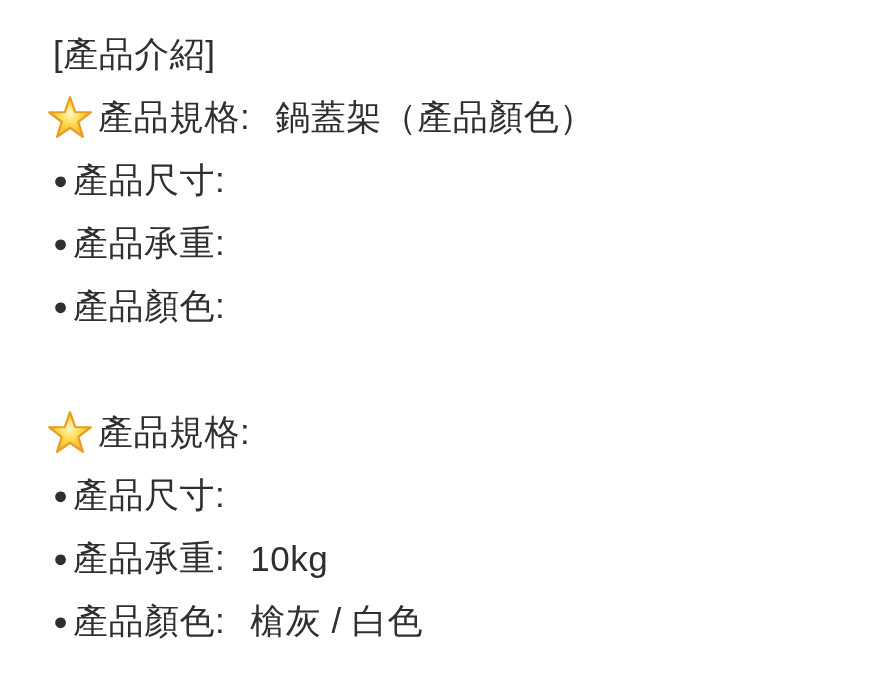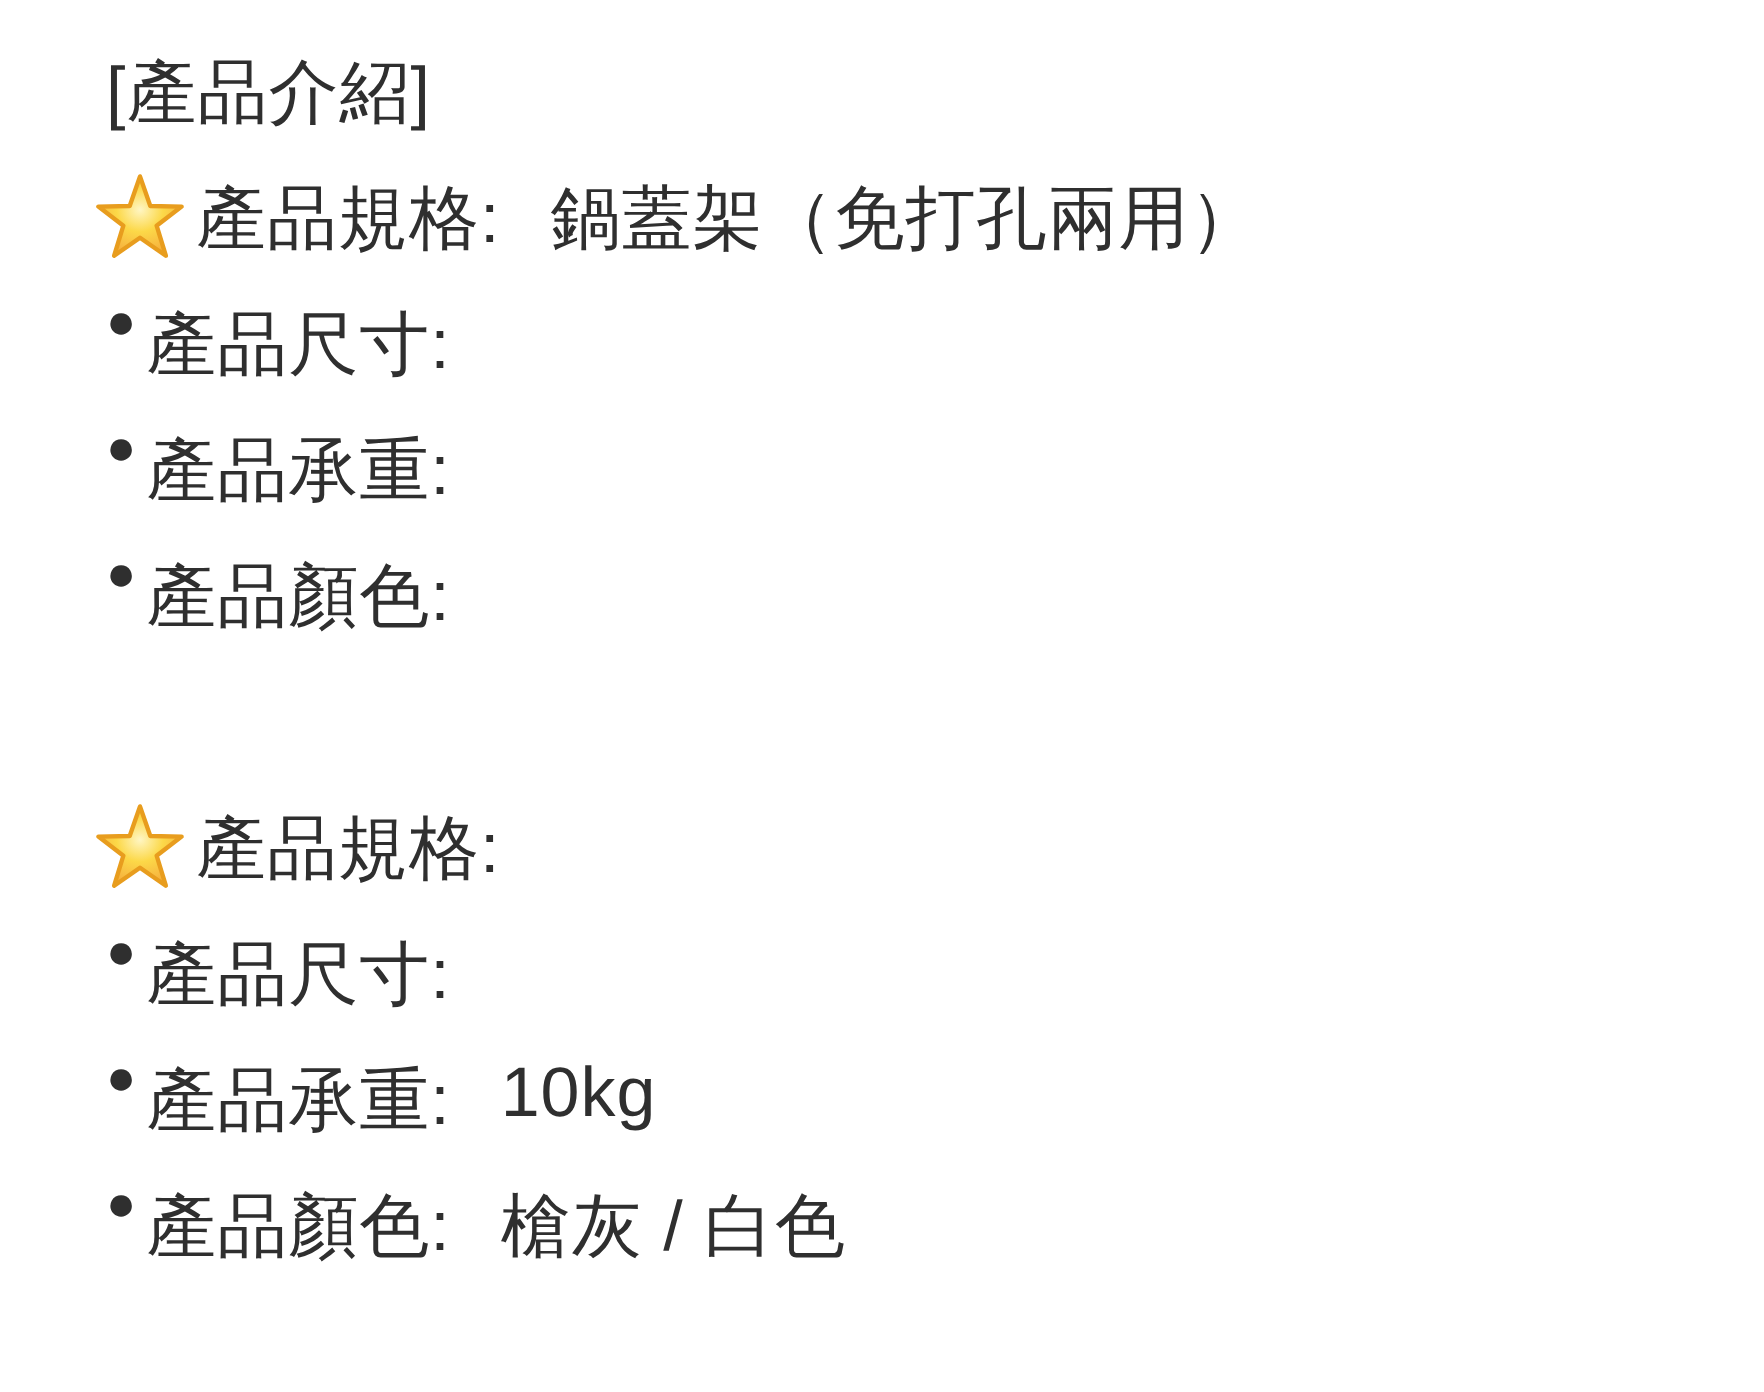--- a/index.html
+++ b/index.html
@@ -15,21 +15,21 @@
     overflow: hidden;
     box-sizing: border-box;
     padding: 23px 20px 0 53px;
     font-family: "Liberation Sans", "DejaVu Sans", sans-serif;
     color: #2f2f2f;
     font-size: 35px;
   }
   .line {
     height: 63px;
     display: flex;
-    align-items: flex-start;
+    align-items: center;
     white-space: nowrap;
   }
   .line.blank {  }
   .bullet {
     font-size: 25px;
     line-height: 1;
     margin-right: 5px;
     color: #2f2f2f;
   }
   .star {
@@ -64,21 +64,21 @@
   <div class="line">
     <span class="header-text">[產品介紹]</span>
   </div>
 
   <div>
     <div class="line">
       <svg class="star" viewBox="0 0 42 42" aria-hidden="true">
         <polygon points="21,2 25.7,15.5 40,15.8 28.6,24.5 32.8,38.2 21,30 9.2,38.2 13.4,24.5 2,15.8 16.3,15.5" fill="url(#starGrad)" stroke="#e89d1e" stroke-width="2" stroke-linejoin="round"></polygon>
       </svg>
       <span class="label">產品規格:</span>
-      <span class="val">鍋蓋架（免打孔兩用）</span>
+      <span class="val">鍋蓋架（產品顏色）</span>
     </div>
 
     <div class="line">
       <span class="bullet">●</span>
       <span class="label">產品尺寸:</span>
     </div>
     <div class="line">
       <span class="bullet">●</span>
       <span class="label">產品承重:</span>
     </div>

